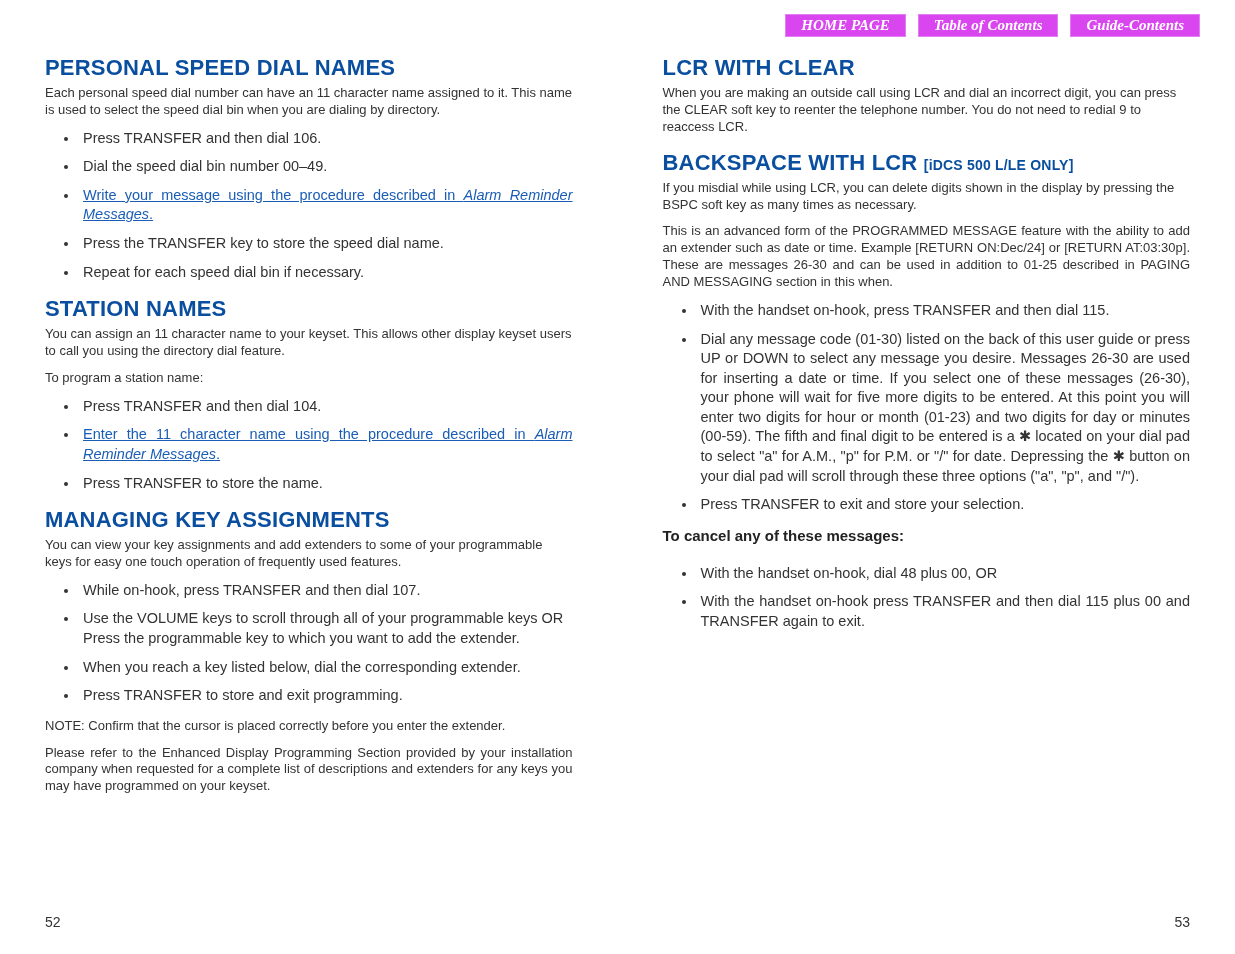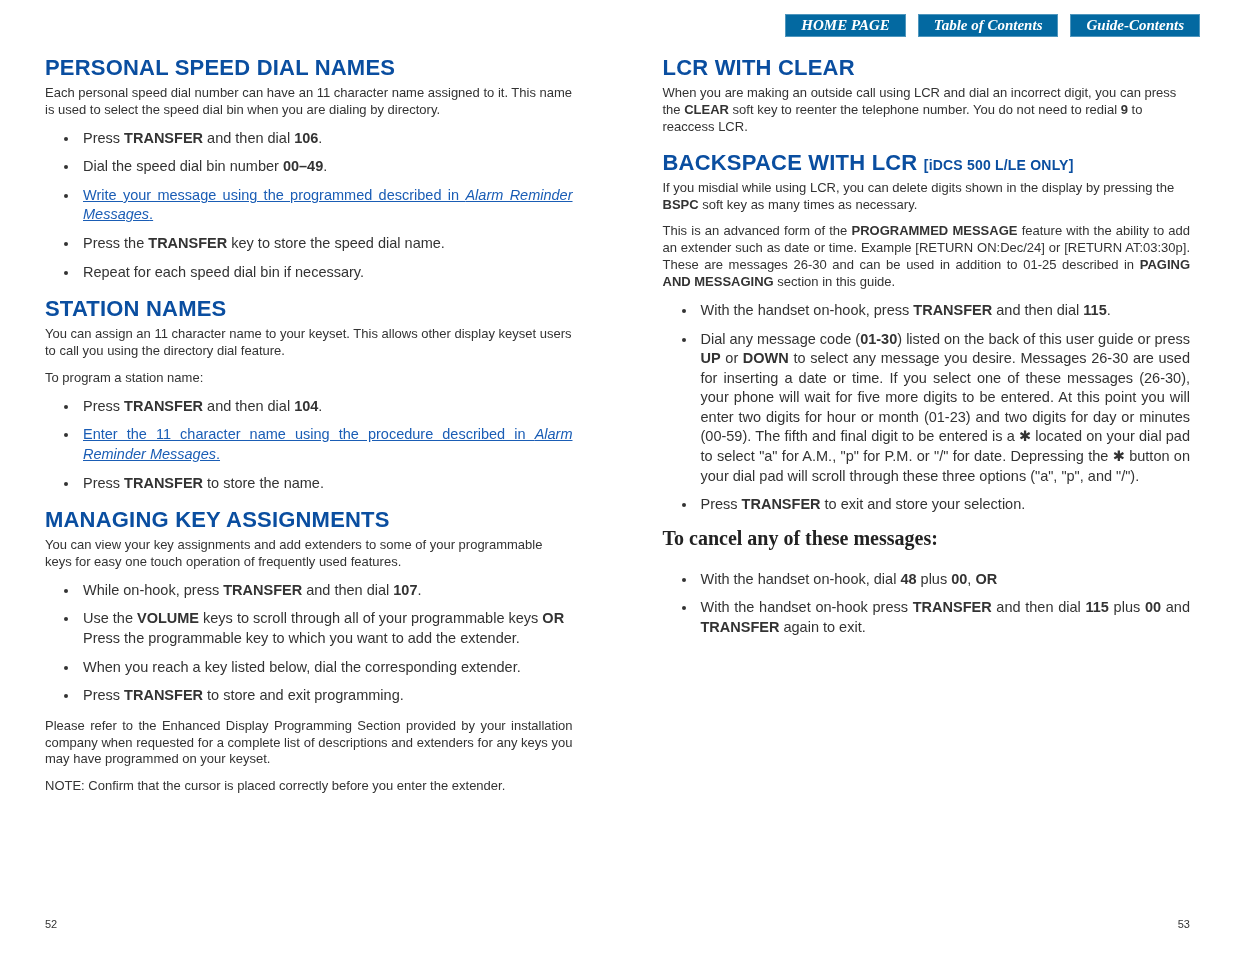--- a/index.html
+++ b/index.html
@@ -16,21 +16,21 @@
     display: flex;
   }
   .nav {
     position: absolute;
     top: 14px;
     right: 35px;
     display: flex;
     gap: 12px;
   }
   .nav-btn {
-    background: #0369a1;
+    background: #d946ef;
     color: #fff;
     font-weight: bold;
     font-style: italic;
     font-size: 15px;
     padding: 3px 16px;
     border: none;
     font-family: Georgia, 'Times New Roman', serif;
     box-shadow: inset 0 0 0 1px rgba(255,255,255,0.3);
   }
   .col {
@@ -69,50 +69,50 @@
     margin: 9px 0;
     padding-left: 4px;
     color: #333;
     text-align: justify;
   }
   .link {
     color: #1a5db5;
     text-decoration: underline;
   }
   .ital { font-style: italic; }
-  b { font-weight: bold; }
+  b { font-weight: normal; }
   .pgnum {
     position: absolute;
     bottom: 24px;
-    font-size: 11px;
+    font-size: 14px;
     color: #333;
   }
   .pgnum.l { left: 45px; }
   .pgnum.r { right: 45px; }
   .tight { margin-top: 0; }
-  .bold-line { font-weight: bold; font-size: 20px; margin: 10px 0 20px 0; font-family: Liberation Serif, serif; }
+  .bold-line { font-weight: bold; font-size: 15px; margin: 10px 0 20px 0; }
 </style>
 </head>
 <body>
 
 <div class="page">
 
   <div class="nav">
     <button class="nav-btn">HOME PAGE</button>
     <button class="nav-btn">Table of Contents</button>
     <button class="nav-btn">Guide-Contents</button>
   </div>
 
   <div class="col left">
     <h2 class="tight">PERSONAL SPEED DIAL NAMES</h2>
     <p>Each personal speed dial number can have an 11 character name assigned to it. This name is used to select the speed dial bin when you are dialing by directory.</p>
     <ul>
       <li><span>Press </span><b>TRANSFER</b><span> and then dial </span><b>106</b><span>.</span></li>
       <li><span>Dial the speed dial bin number </span><b>00–49</b><span>.</span></li>
-      <li><span class="link"><span>Write your message using the programmed described in </span><span class="ital">Alarm Reminder Messages</span><span>.</span></span></li>
+      <li><span class="link"><span>Write your message using the procedure described in </span><span class="ital">Alarm Reminder Messages</span><span>.</span></span></li>
       <li><span>Press the </span><b>TRANSFER</b><span> key to store the speed dial name.</span></li>
       <li>Repeat for each speed dial bin if necessary.</li>
     </ul>
 
     <h2>STATION NAMES</h2>
     <p>You can assign an 11 character name to your keyset. This allows other display keyset users to call you using the directory dial feature.</p>
     <p>To program a station name:</p>
     <ul>
       <li><span>Press </span><b>TRANSFER</b><span> and then dial </span><b>104</b><span>.</span></li>
       <li><span class="link"><span>Enter the 11 character name using the procedure described in </span><span class="ital">Alarm Reminder Messages</span><span>.</span></span></li>
@@ -120,34 +120,34 @@
     </ul>
 
     <h2>MANAGING KEY ASSIGNMENTS</h2>
     <p>You can view your key assignments and add extenders to some of your programmable keys for easy one touch operation of frequently used features.</p>
     <ul>
       <li><span>While on-hook, press </span><b>TRANSFER</b><span> and then dial </span><b>107</b><span>.</span></li>
       <li><span>Use the </span><b>VOLUME</b><span> keys to scroll through all of your programmable keys </span><b>OR</b><br><span>Press the programmable key to which you want to add the extender.</span></li>
       <li>When you reach a key listed below, dial the corresponding extender.</li>
       <li><span>Press </span><b>TRANSFER</b><span> to store and exit programming.</span></li>
     </ul>
+    <p class="justify">NOTE: Confirm that the cursor is placed correctly before you enter the extender.</p>
     <p class="justify">Please refer to the Enhanced Display Programming Section provided by your installation company when requested for a complete list of descriptions and extenders for any keys you may have programmed on your keyset.</p>
-    <p class="justify">NOTE: Confirm that the cursor is placed correctly before you enter the extender.</p>
 
     <div class="pgnum l">52</div>
   </div>
 
   <div class="col right">
     <h2 class="tight">LCR WITH CLEAR</h2>
     <p><span>When you are making an outside call using LCR and dial an incorrect digit, you can press the </span><b>CLEAR</b><span> soft key to reenter the telephone number. You do not need to redial </span><b>9</b><span> to reaccess LCR.</span></p>
 
     <h2><span>BACKSPACE WITH LCR </span><span class="sub">[iDCS 500 L/LE ONLY]</span></h2>
     <p><span>If you misdial while using LCR, you can delete digits shown in the display by pressing the </span><b>BSPC</b><span> soft key as many times as necessary.</span></p>
 
-    <p class="justify"><span>This is an advanced form of the </span><b>PROGRAMMED MESSAGE</b><span> feature with the ability to add an extender such as date or time. Example [RETURN ON:Dec/24] or [RETURN AT:03:30p]. These are messages 26-30 and can be used in addition to 01-25 described in </span><b>PAGING AND MESSAGING</b><span> section in this guide.</span></p>
+    <p class="justify"><span>This is an advanced form of the </span><b>PROGRAMMED MESSAGE</b><span> feature with the ability to add an extender such as date or time. Example [RETURN ON:Dec/24] or [RETURN AT:03:30p]. These are messages 26-30 and can be used in addition to 01-25 described in </span><b>PAGING AND MESSAGING</b><span> section in this when.</span></p>
     <ul>
       <li><span>With the handset on-hook, press </span><b>TRANSFER</b><span> and then dial </span><b>115</b><span>.</span></li>
       <li><span>Dial any message code (</span><b>01-30</b><span>) listed on the back of this user guide or press </span><b>UP</b><span> or </span><b>DOWN</b><span> to select any message you desire. Messages 26-30 are used for inserting a date or time. If you select one of these messages (26-30), your phone will wait for five more digits to be entered. At this point you will enter two digits for hour or month (01-23) and two digits for day or minutes (00-59). The fifth and final digit to be entered is a ✱ located on your dial pad to select "a" for A.M., "p" for P.M. or "/" for date. Depressing the ✱ button on your dial pad will scroll through these three options ("a", "p", and "/").</span></li>
       <li><span>Press </span><b>TRANSFER</b><span> to exit and store your selection.</span></li>
     </ul>
 
     <div class="bold-line">To cancel any of these messages:</div>
     <ul>
       <li><span>With the handset on-hook, dial </span><b>48</b><span> plus </span><b>00</b><span>, </span><b>OR</b></li>
       <li><span>With the handset on-hook press </span><b>TRANSFER</b><span> and then dial </span><b>115</b><span> plus </span><b>00</b><span> and </span><b>TRANSFER</b><span> again to exit.</span></li>

